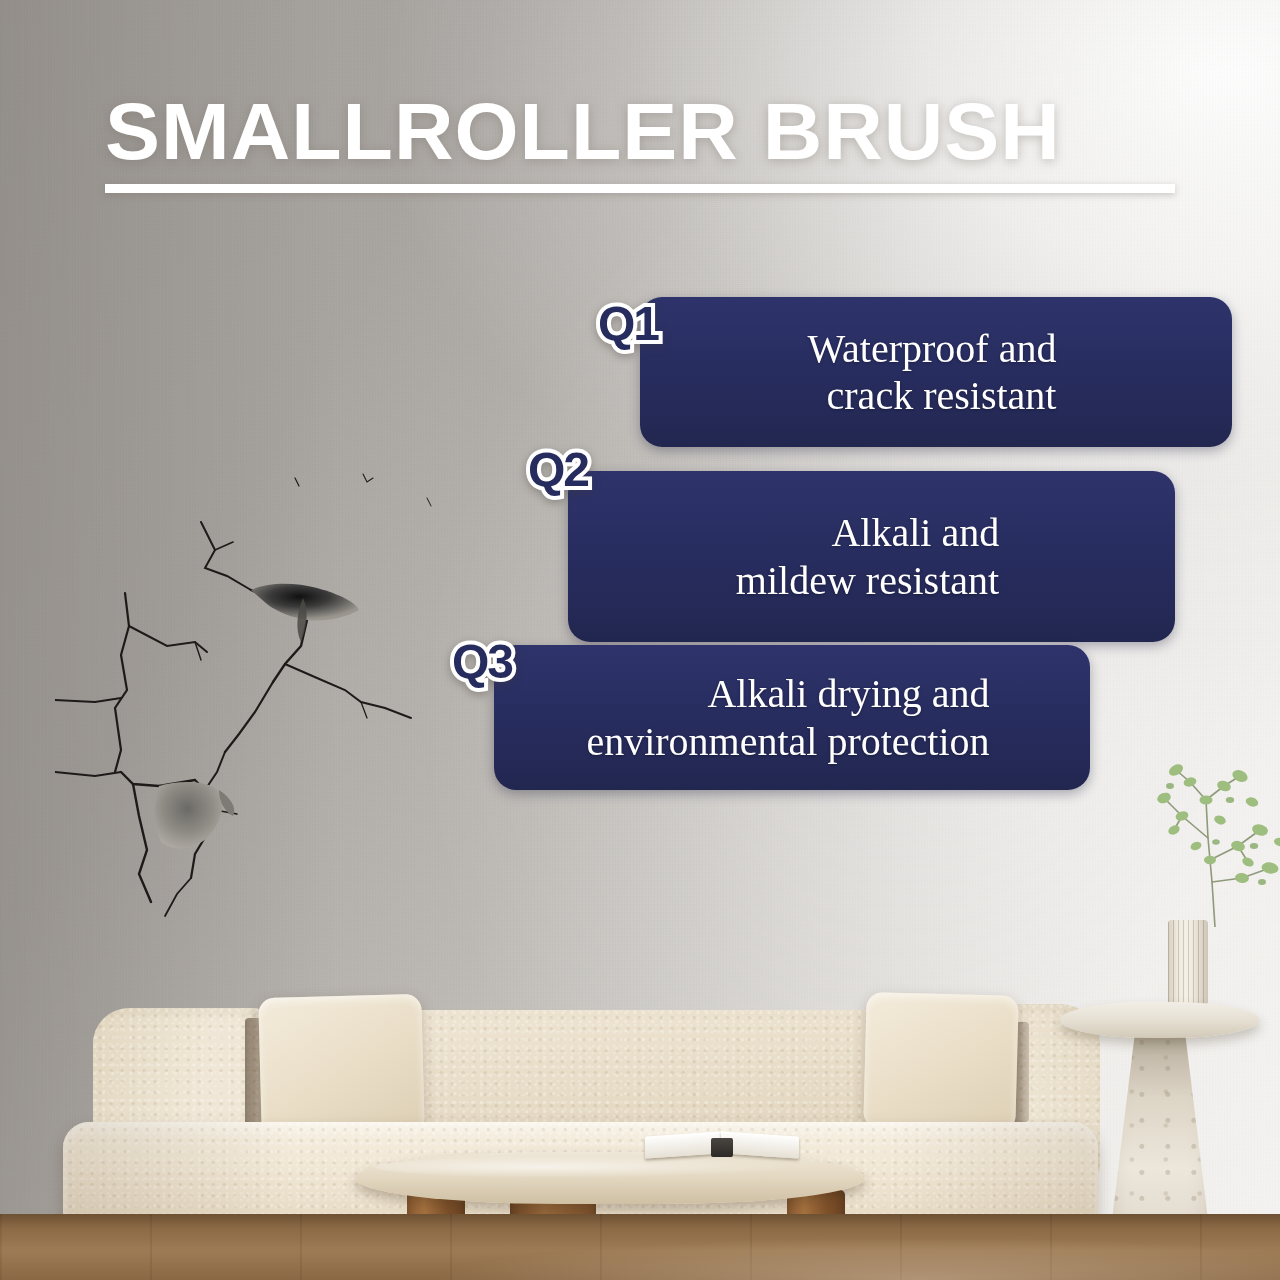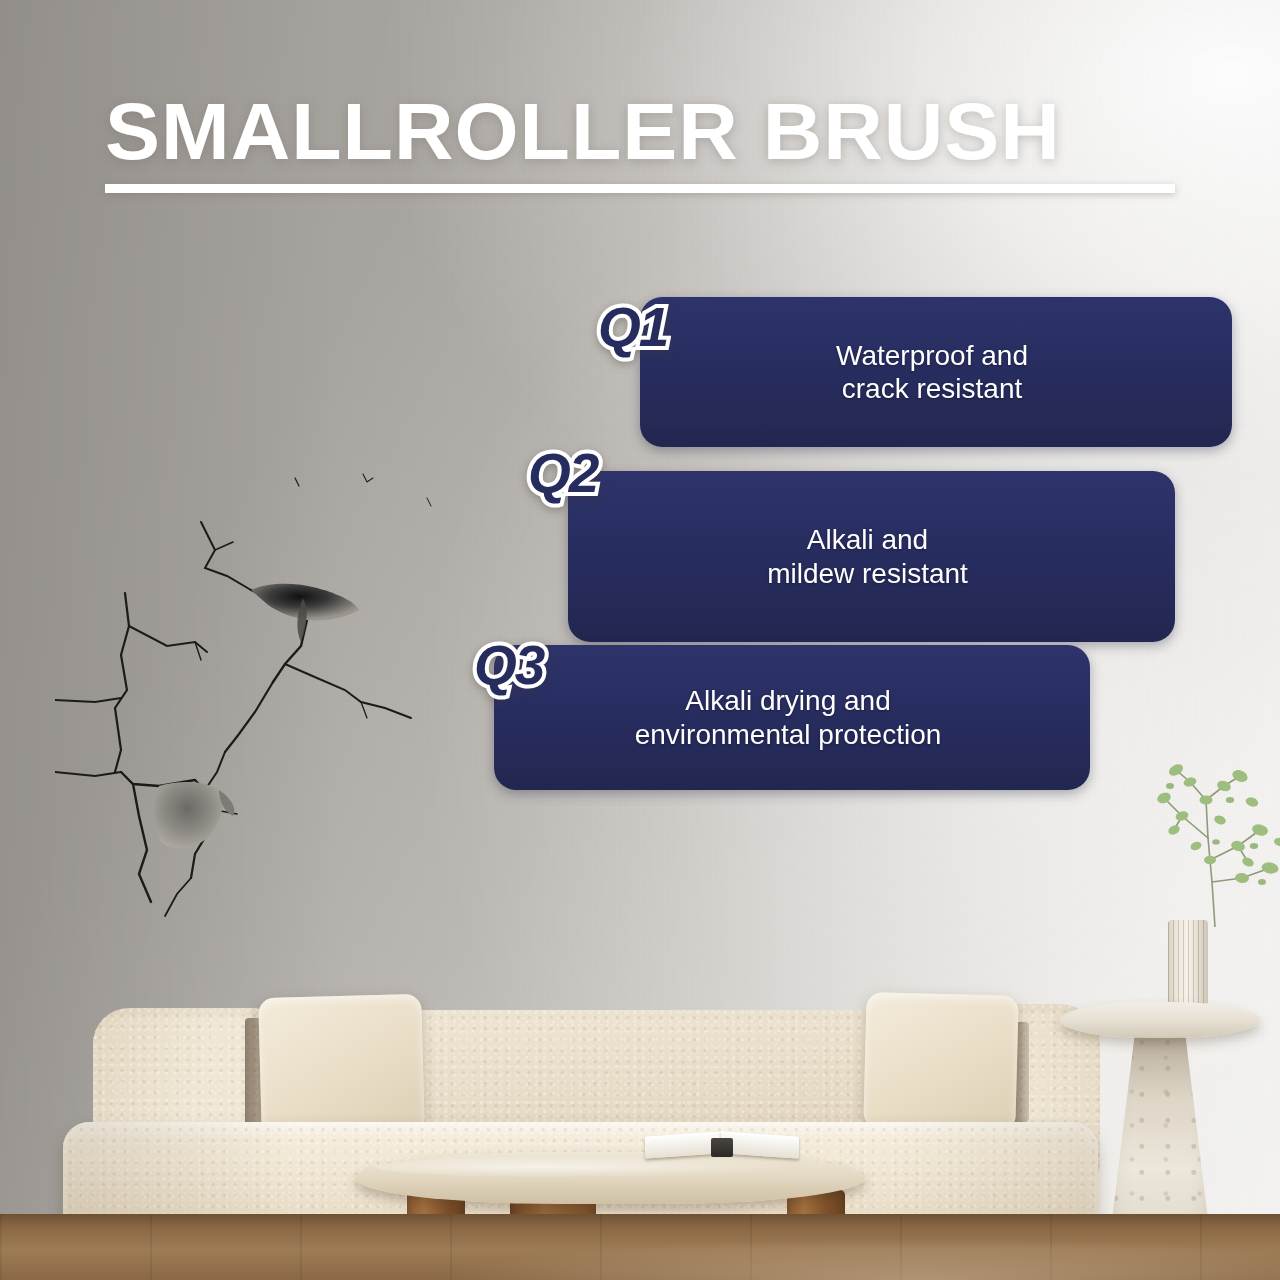--- a/index.html
+++ b/index.html
@@ -203,50 +203,50 @@
   .feature { position:absolute; height:auto; }
   .badge {
     position:absolute;
     background:linear-gradient(180deg,#2e336b 0%, #272c5e 55%, #222750 100%);
     border-radius:22px;
     box-shadow:0 4px 12px rgba(40,40,70,.35);
     display:flex; align-items:center; justify-content:center;
   }
   .badge-text {
     color:#ffffff;
-    font-size:28px;
+    font-size:40px;
     line-height:1.18;
-    text-align:center;
+    text-align:right;
     padding:0 18px 0 10px;
     white-space:pre-line;
     text-shadow:0 1px 3px rgba(0,0,0,.35);
+    font-family:Liberation Serif, serif;
   }
   .qmark {
     position:absolute;
-    font-size:55px;
+    font-size:48px;
     font-weight:bold;
-    font-style:italic;
     color:#272c5e;
     letter-spacing:-2px;
     line-height:1;
     -webkit-text-stroke:8px #ffffff;
     paint-order:stroke fill;
     filter:drop-shadow(0 3px 4px rgba(60,55,50,.35));
     z-index:3;
   }
 
   
   .f1 .badge { left:640px; top:297px; width:592px; height:150px; }
   .f1 .qmark { left:598px; top:300px; }
 
   .f2 .badge { left:568px; top:471px; width:607px; height:171px; }
   .f2 .qmark { left:528px; top:446px; }
 
   .f3 .badge { left:494px; top:645px; width:596px; height:145px; }
-  .f3 .qmark { left:474px; top:638px; }
+  .f3 .qmark { left:452px; top:638px; }
 </style>
 </head>
 <body>
 
 <div id="scene">
 
   <div class="wall">
     <div class="wall-noise"></div>
     <div class="wall-shadow-left"></div>
   </div>

